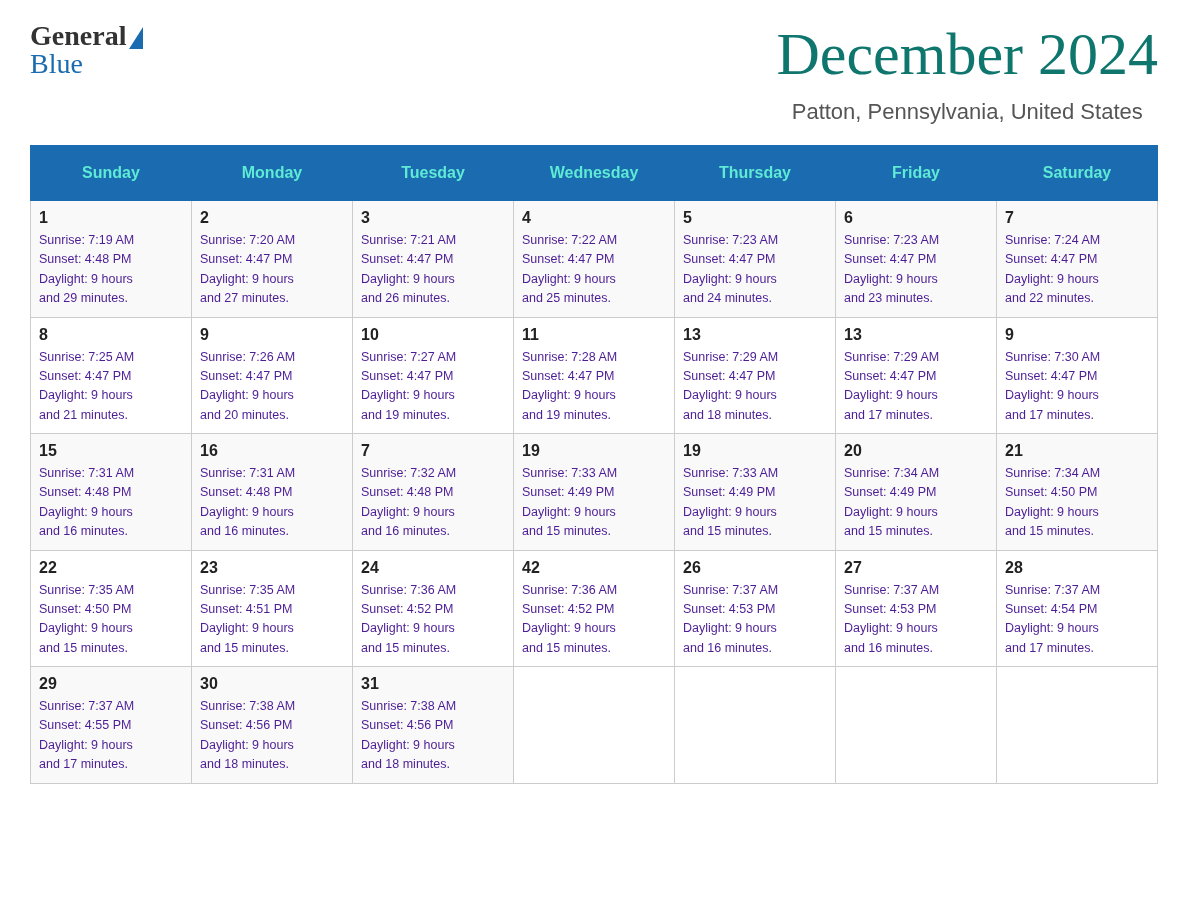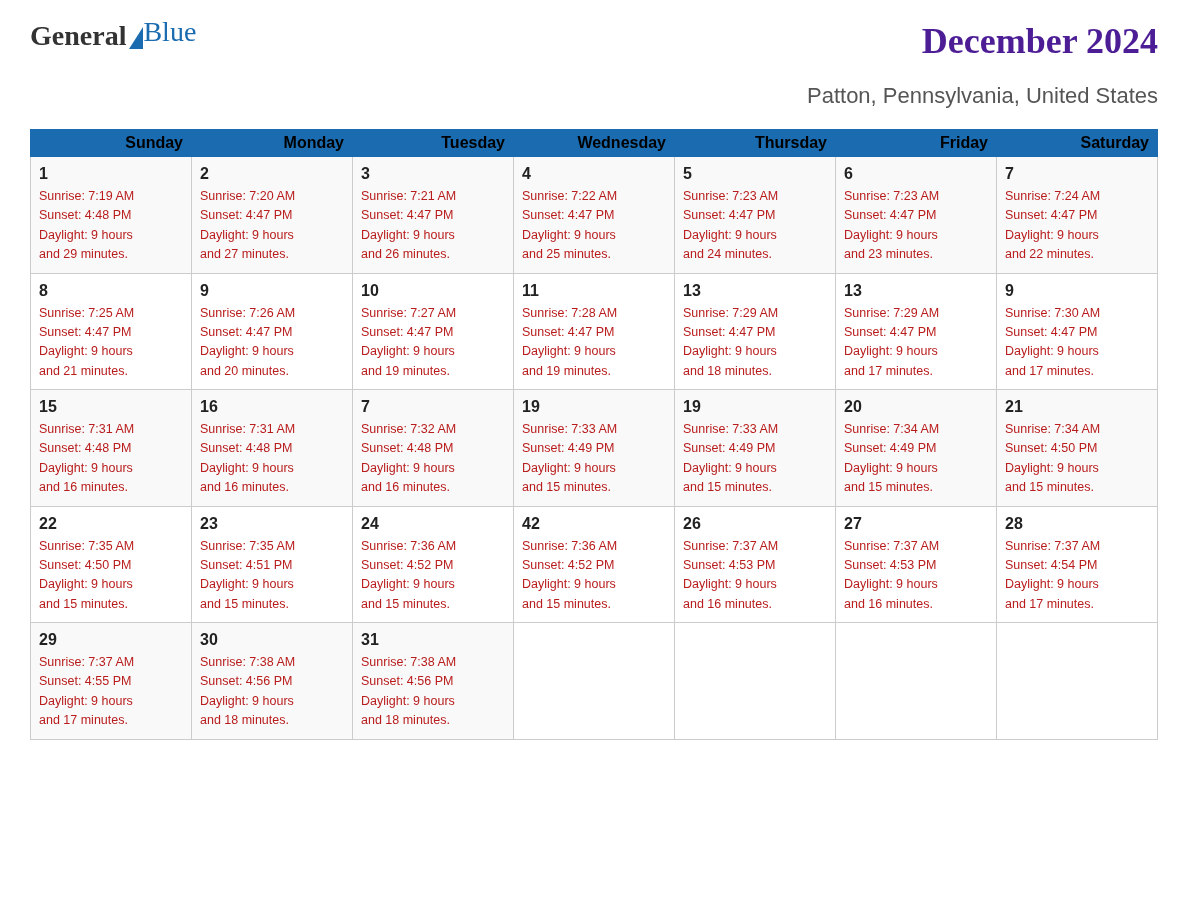--- a/index.html
+++ b/index.html
@@ -11,21 +11,21 @@
       padding: 20px 30px;
     }
     .header {
       display: flex;
       justify-content: space-between;
       align-items: flex-start;
       margin-bottom: 20px;
     }
     .logo {
       display: flex;
-      flex-direction: row;
+      flex-direction: column;
       align-items: flex-start;
     }
     .logo-top {
       display: flex;
       align-items: center;
     }
     .logo-general {
       font-size: 28px;
       font-weight: bold;
       color: #333;
@@ -43,42 +43,43 @@
       font-size: 28px;
       font-weight: normal;
       color: #1a6baf;
       font-family: Georgia, serif;
       margin-top: -4px;
     }
     .title-block {
       text-align: right;
     }
     .month-title {
-      font-size: 36px;
-      font-weight: bold;
-      color: #4c1d95;
+      font-size: 60px;
+      font-weight: normal;
+      color: #0f766e;
       font-family: Georgia, serif;
     }
     .location-title {
       font-size: 22px;
       color: #555;
-      margin-top: 21px;
+      margin-top: 10px;
+      text-align: center;
     }
     table {
       width: 100%;
       border-collapse: collapse;
       table-layout: fixed;
     }
     thead tr th {
       background: #1a6baf;
-      color: #000000;
+      color: #5eead4;
       font-size: 16px;
       font-weight: bold;
-      padding: 4px 8px;
-      text-align: right;
+      padding: 18px 8px;
+      text-align: center;
       border: 1px solid #1a6baf;
     }
     tbody tr td {
       border: 1px solid #ccc;
       vertical-align: top;
       padding: 8px;
       min-height: 90px;
       font-size: 13px;
       color: #333;
     }
@@ -91,21 +92,21 @@
     .day-number {
       font-size: 16px;
       font-weight: bold;
       color: #222;
       display: block;
       margin-bottom: 4px;
     }
     .day-info {
       font-size: 12.5px;
       line-height: 1.55;
-      color: #b91c1c;
+      color: #4c1d95;
     }
     .empty-cell {
       background: #fff !important;
     }
   </style>
 </head>
 <body>
 
 <div class="header">
   <div class="logo">

